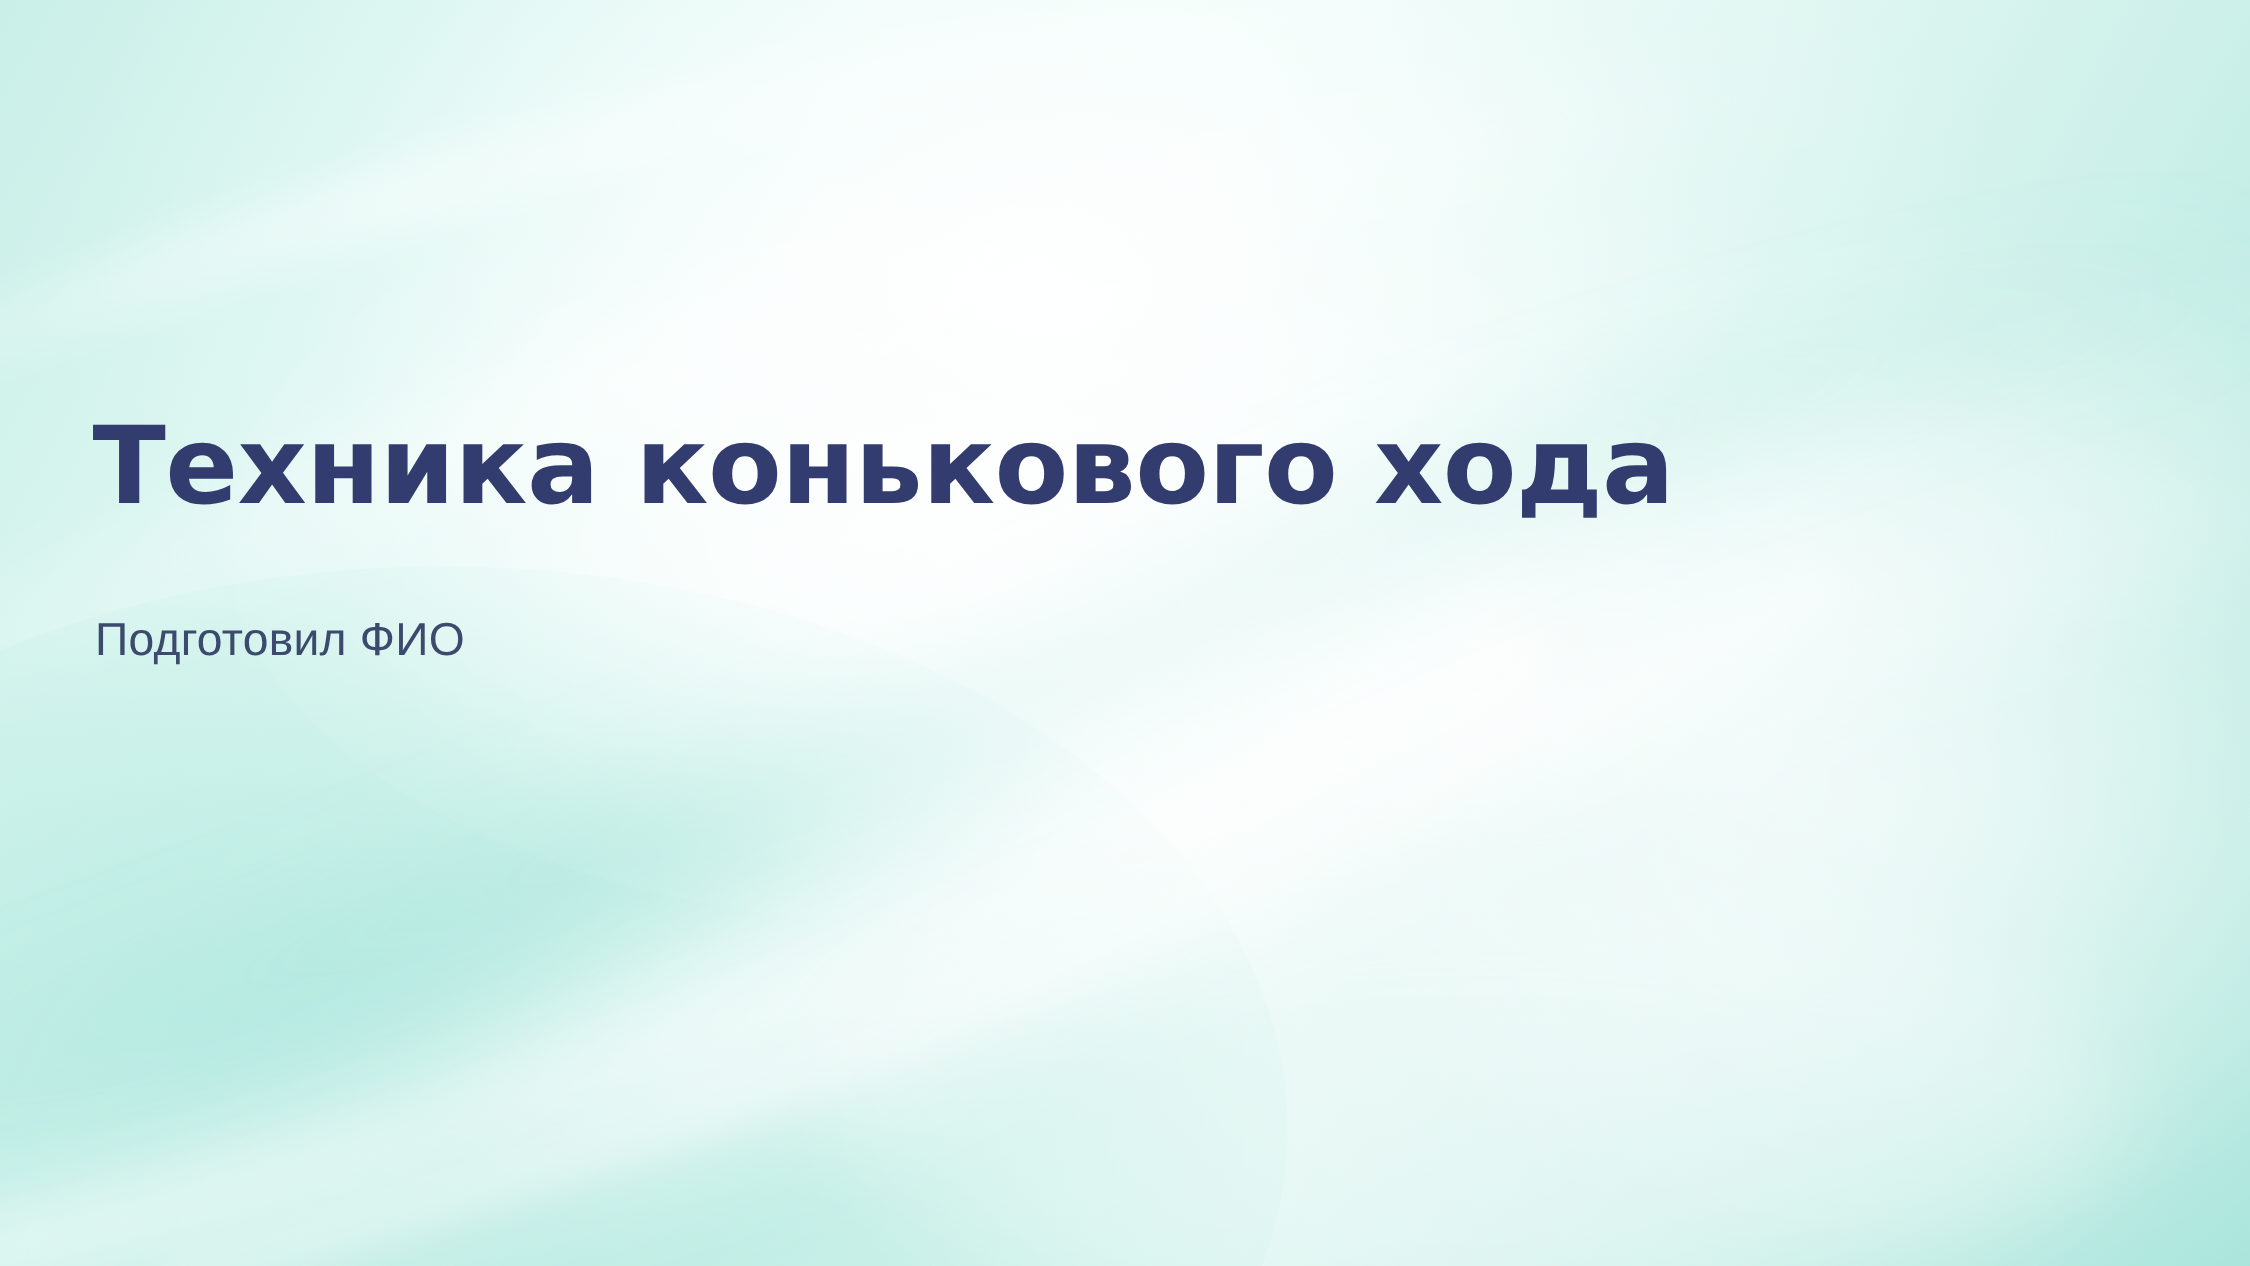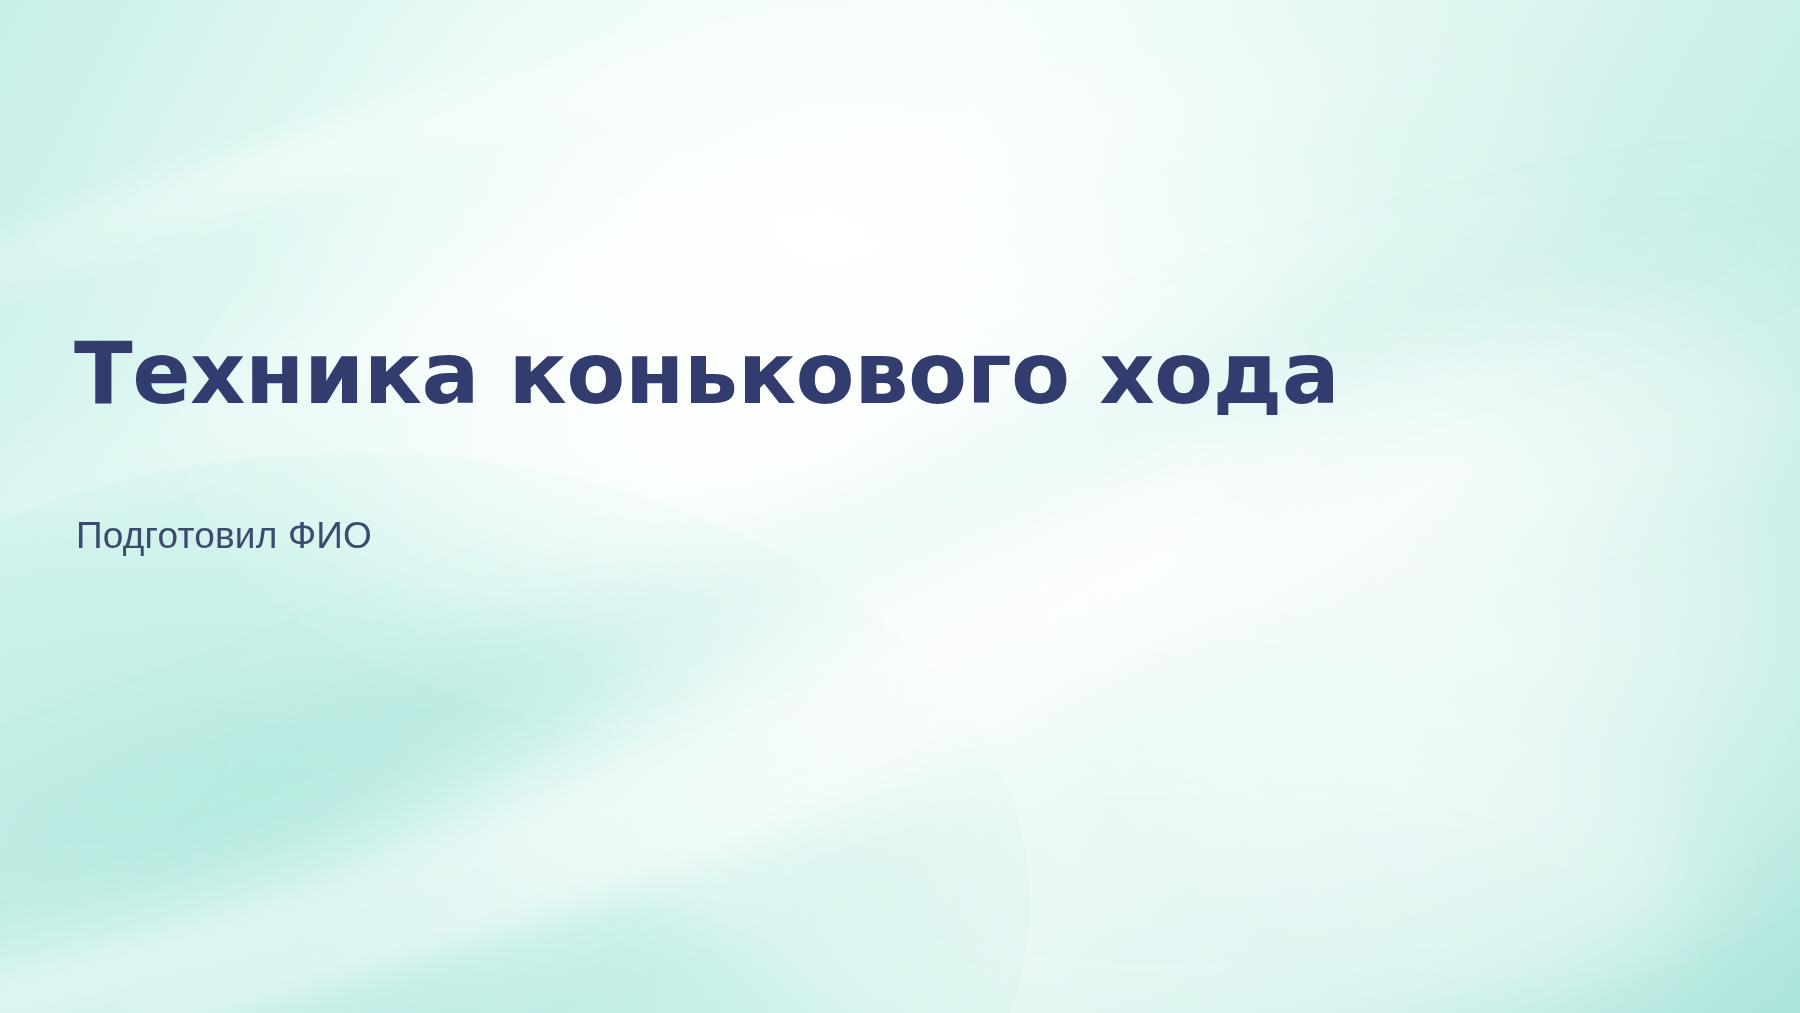--- a/index.html
+++ b/index.html
@@ -110,21 +110,21 @@
     font-weight: 700;
     line-height: 1.0;
     letter-spacing: -0.5px;
     color: #333C6E;
     white-space: nowrap;
   }
 
   .subtitle {
     position: absolute;
     left: 76px;
-    top: 514px;
+    top: 490px;
     margin: 0;
     font-family: "Liberation Sans", sans-serif;
     font-size: 37px;
     font-weight: 400;
     line-height: 1.2;
     letter-spacing: 0.2px;
     color: #3C4A6E;
     white-space: nowrap;
   }
 </style>

